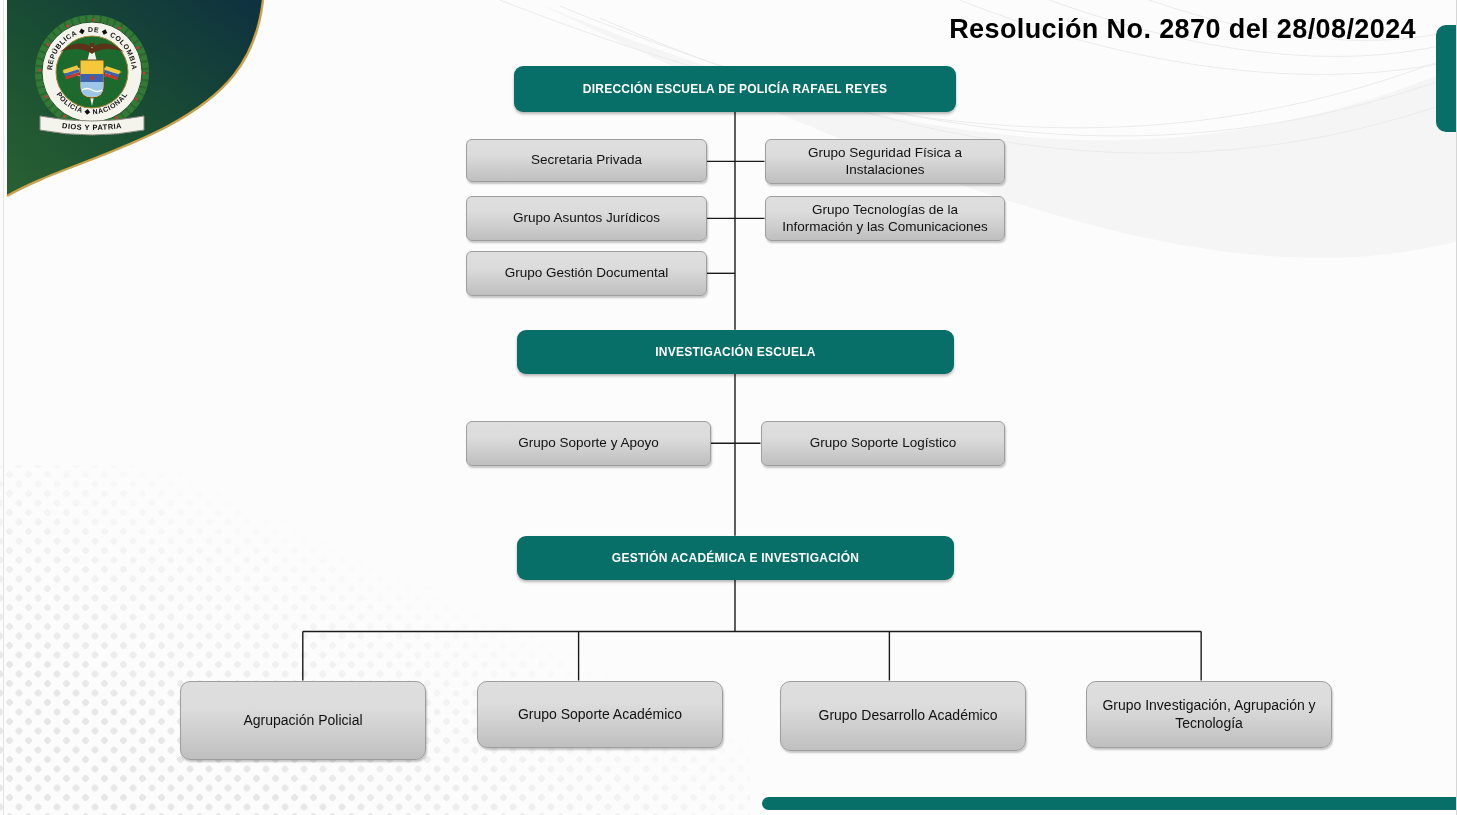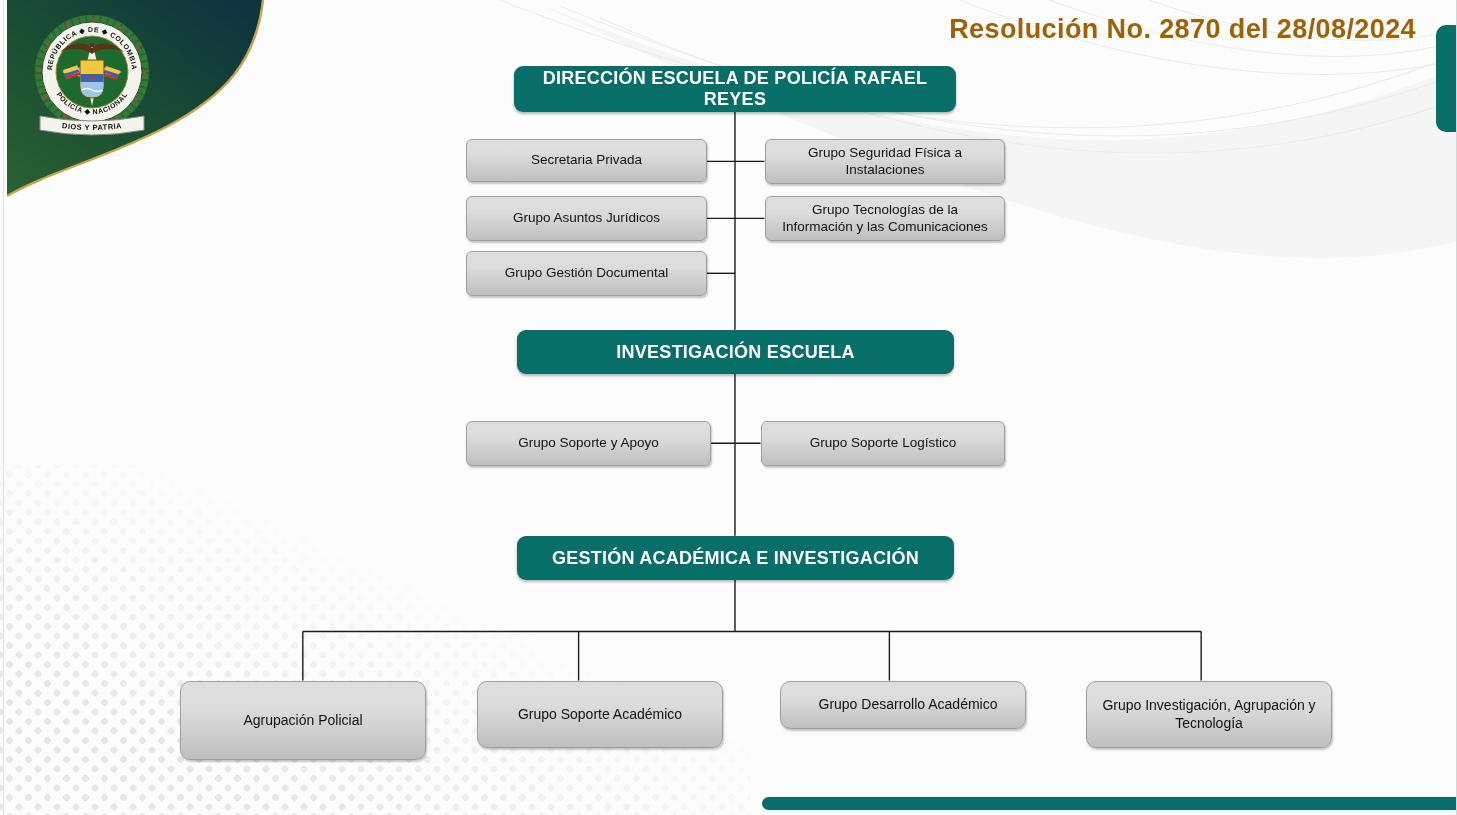--- a/index.html
+++ b/index.html
@@ -19,37 +19,37 @@
     background-position:0 0,9.5px 9.5px;
     -webkit-mask-image:linear-gradient(to top right,#000 22%,transparent 62%);
             mask-image:linear-gradient(to top right,#000 22%,transparent 62%);
   }
   #left-edge-line{position:absolute;left:3px;top:0;width:1px;height:815px;background:#e3e3e3;z-index:0;}
   
   #logo-corner{position:absolute;left:0;top:0;z-index:3;}
   
   #resolution-title{
     position:absolute;top:14px;right:40px;z-index:4;
-    font-size:27px;font-weight:bold;color:#a16207;letter-spacing:.4px;white-space:nowrap;
+    font-size:27px;font-weight:bold;color:#000000;letter-spacing:.4px;white-space:nowrap;
   }
   
   #side-tab{
     position:absolute;right:0;top:25px;width:20px;height:107px;z-index:3;
     background:var(--teal,#076e68);border-radius:10px 0 0 10px;
   }
   #bottom-bar{
     position:absolute;left:762px;top:797px;width:710px;height:13px;z-index:3;
     background:var(--teal,#076e68);border-radius:7px;
   }
   
   #connectors{position:absolute;inset:0;z-index:1;pointer-events:none;}
   
   .banner{
     position:absolute;z-index:2;display:flex;align-items:center;justify-content:center;
-    background:var(--teal,#076e68);color:#ffffff;font-weight:bold;font-size:18px;
+    background:var(--teal,#076e68);color:#ffffff;font-weight:bold;font-size:12px;
     letter-spacing:.25px;text-align:center;border-radius:9px;
     box-shadow:0 2px 3px rgba(0,0,0,.28);
   }
   .gbox{
     position:absolute;z-index:2;display:flex;align-items:center;justify-content:center;
     background:linear-gradient(#dedede,#dcdcdc 35%,#bfbfbf);
     border:1px solid #9e9e9e;border-radius:6px;color:#111;
     font-size:13.5px;text-align:center;line-height:1.25;padding:2px 10px;box-sizing:border-box;
     box-shadow:1px 2px 2px rgba(0,0,0,.22);
   }
@@ -59,21 +59,21 @@
   #n-banner3{left:517px;top:536px;width:437px;height:44px;}
   #n-l1{left:466px;top:139px;width:241px;height:43px;}
   #n-l2{left:466px;top:196px;width:241px;height:45px;}
   #n-l3{left:466px;top:251px;width:241px;height:45px;}
   #n-r1{left:765px;top:139px;width:240px;height:45px;}
   #n-r2{left:765px;top:196px;width:240px;height:45px;}
   #n-m1{left:466px;top:421px;width:245px;height:45px;}
   #n-m2{left:761px;top:421px;width:244px;height:45px;}
   #n-b1{left:180px;top:681px;width:246px;height:79px;}
   #n-b2{left:477px;top:681px;width:246px;height:67px;text-align:right;}
-  #n-b3{left:780px;top:681px;width:246px;height:48px;padding-left:20px;}
+  #n-b3{left:780px;top:681px;width:246px;height:70px;padding-left:20px;}
   #n-b4{left:1086px;top:681px;width:246px;height:67px;}
 </style>
 </head>
 <body>
 
 <div id="stage">
 
   <svg id="bg-swoosh" viewBox="0 0 1457 815" aria-hidden="true">
     <path d="M540,4 C900,150 1160,190 1457,68 L1457,242 C1230,298 960,205 540,4 Z" fill="#f5f5f6"></path>
     <g fill="none" stroke="#ebebeb" stroke-width="1">

